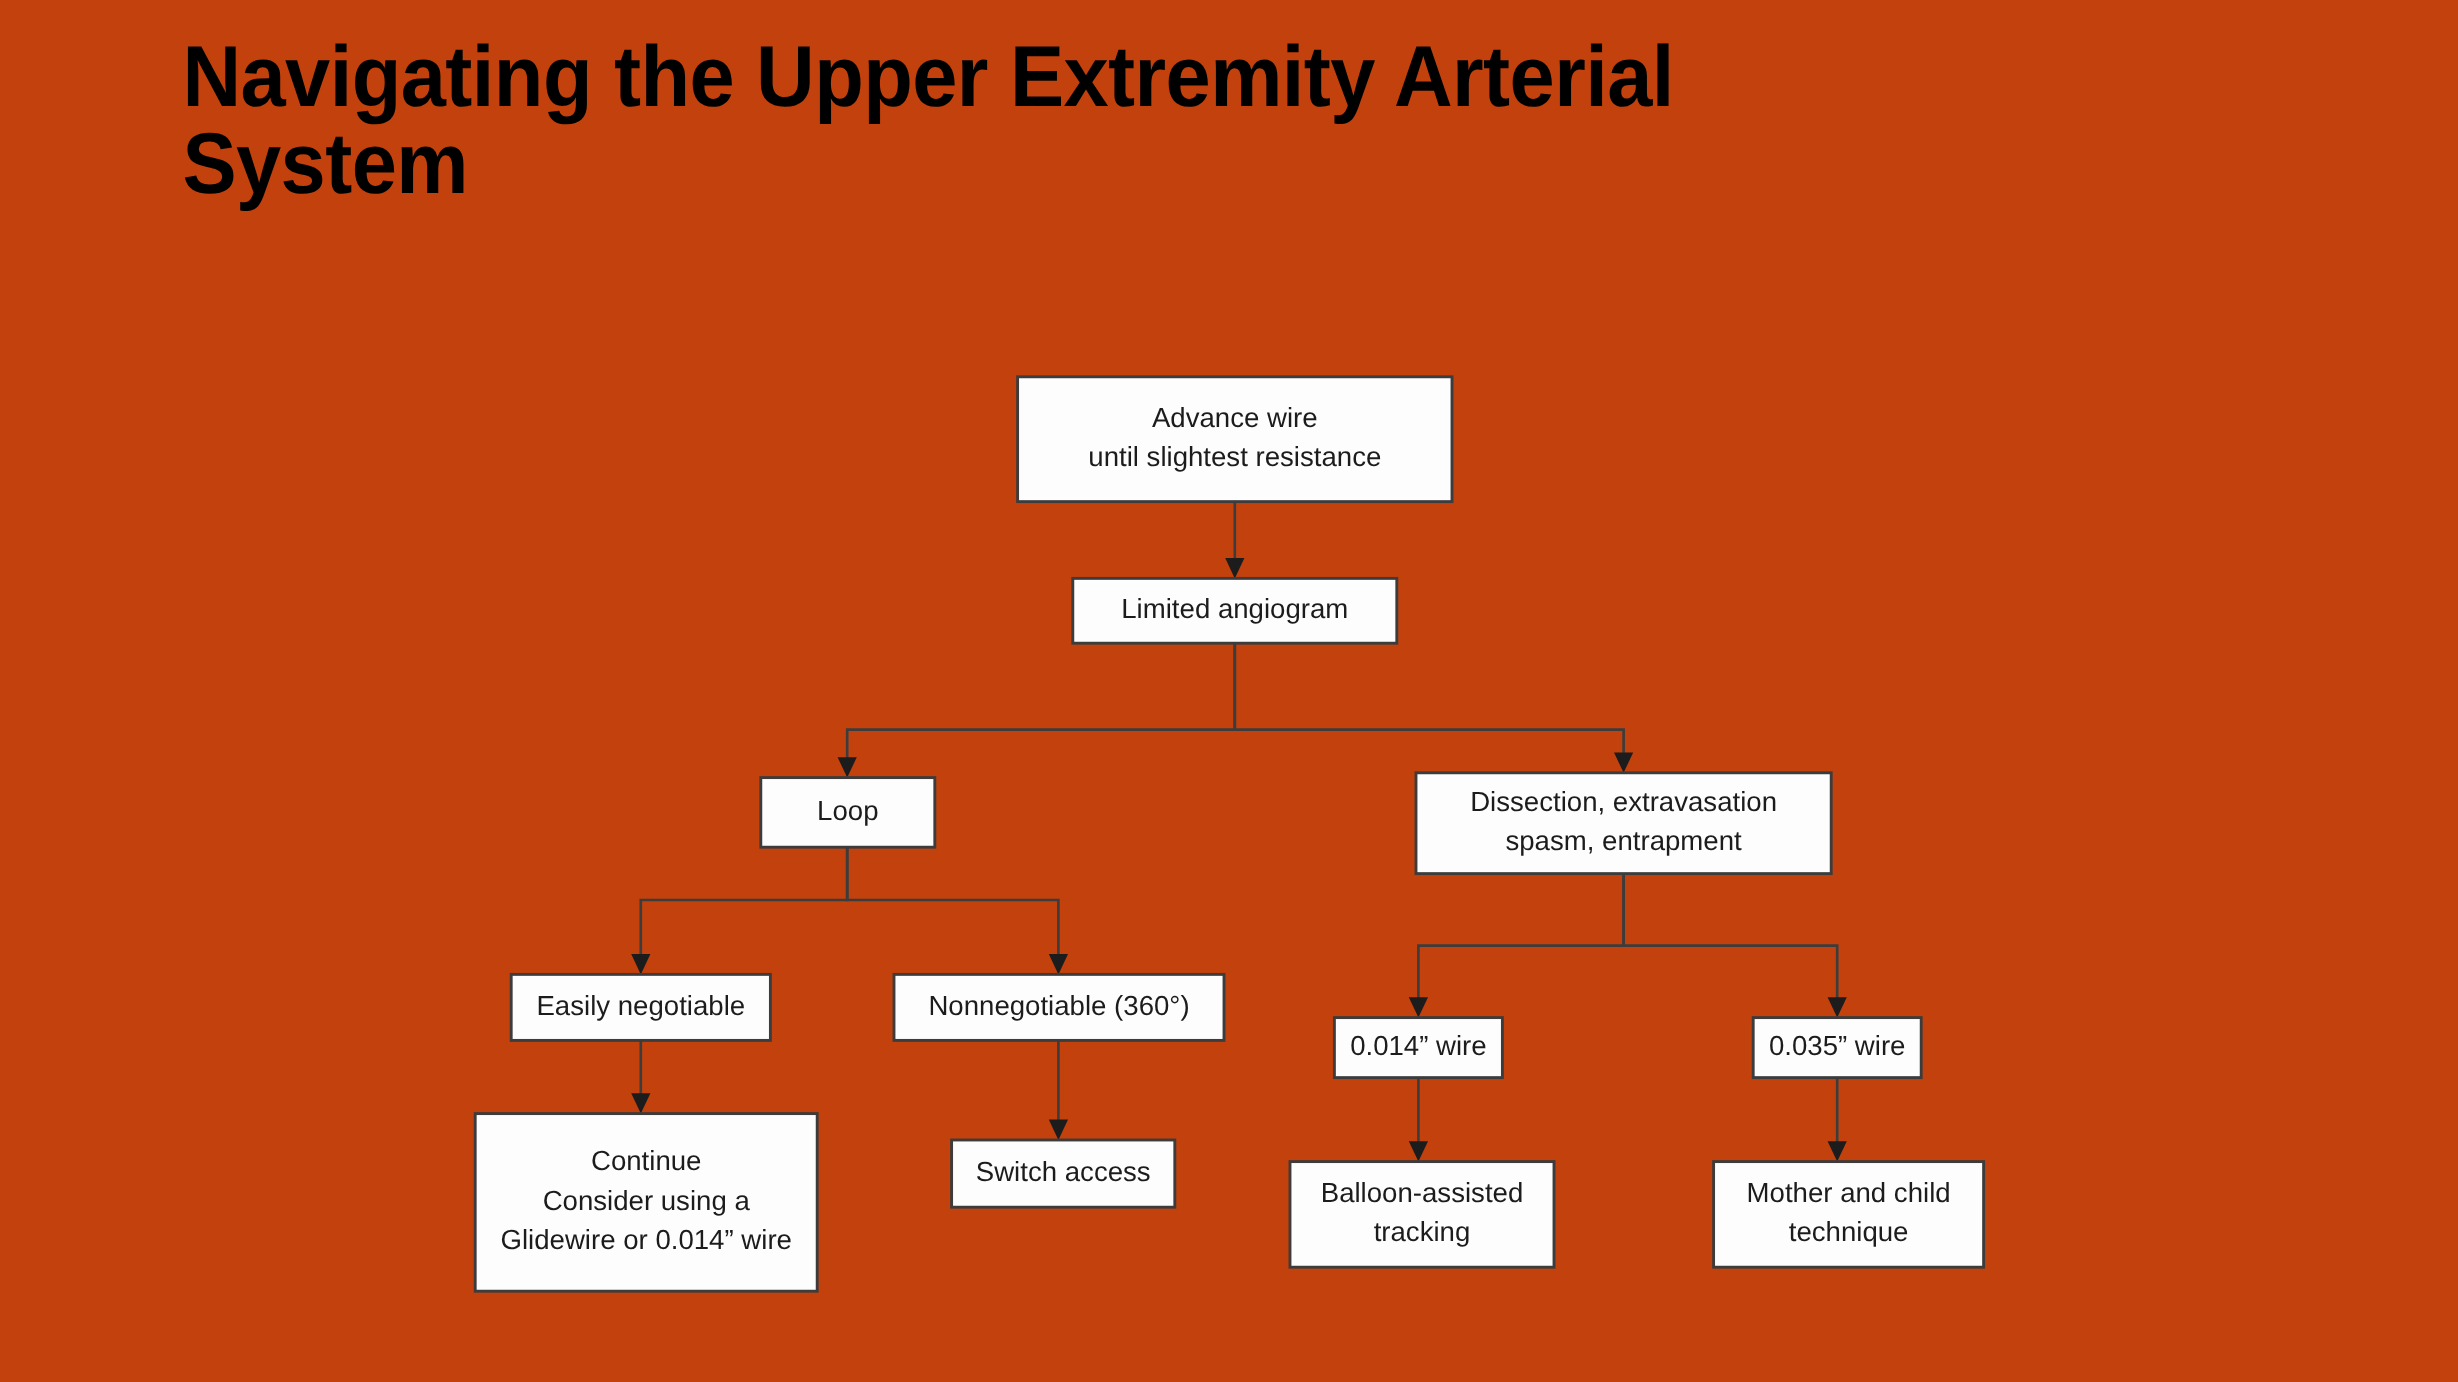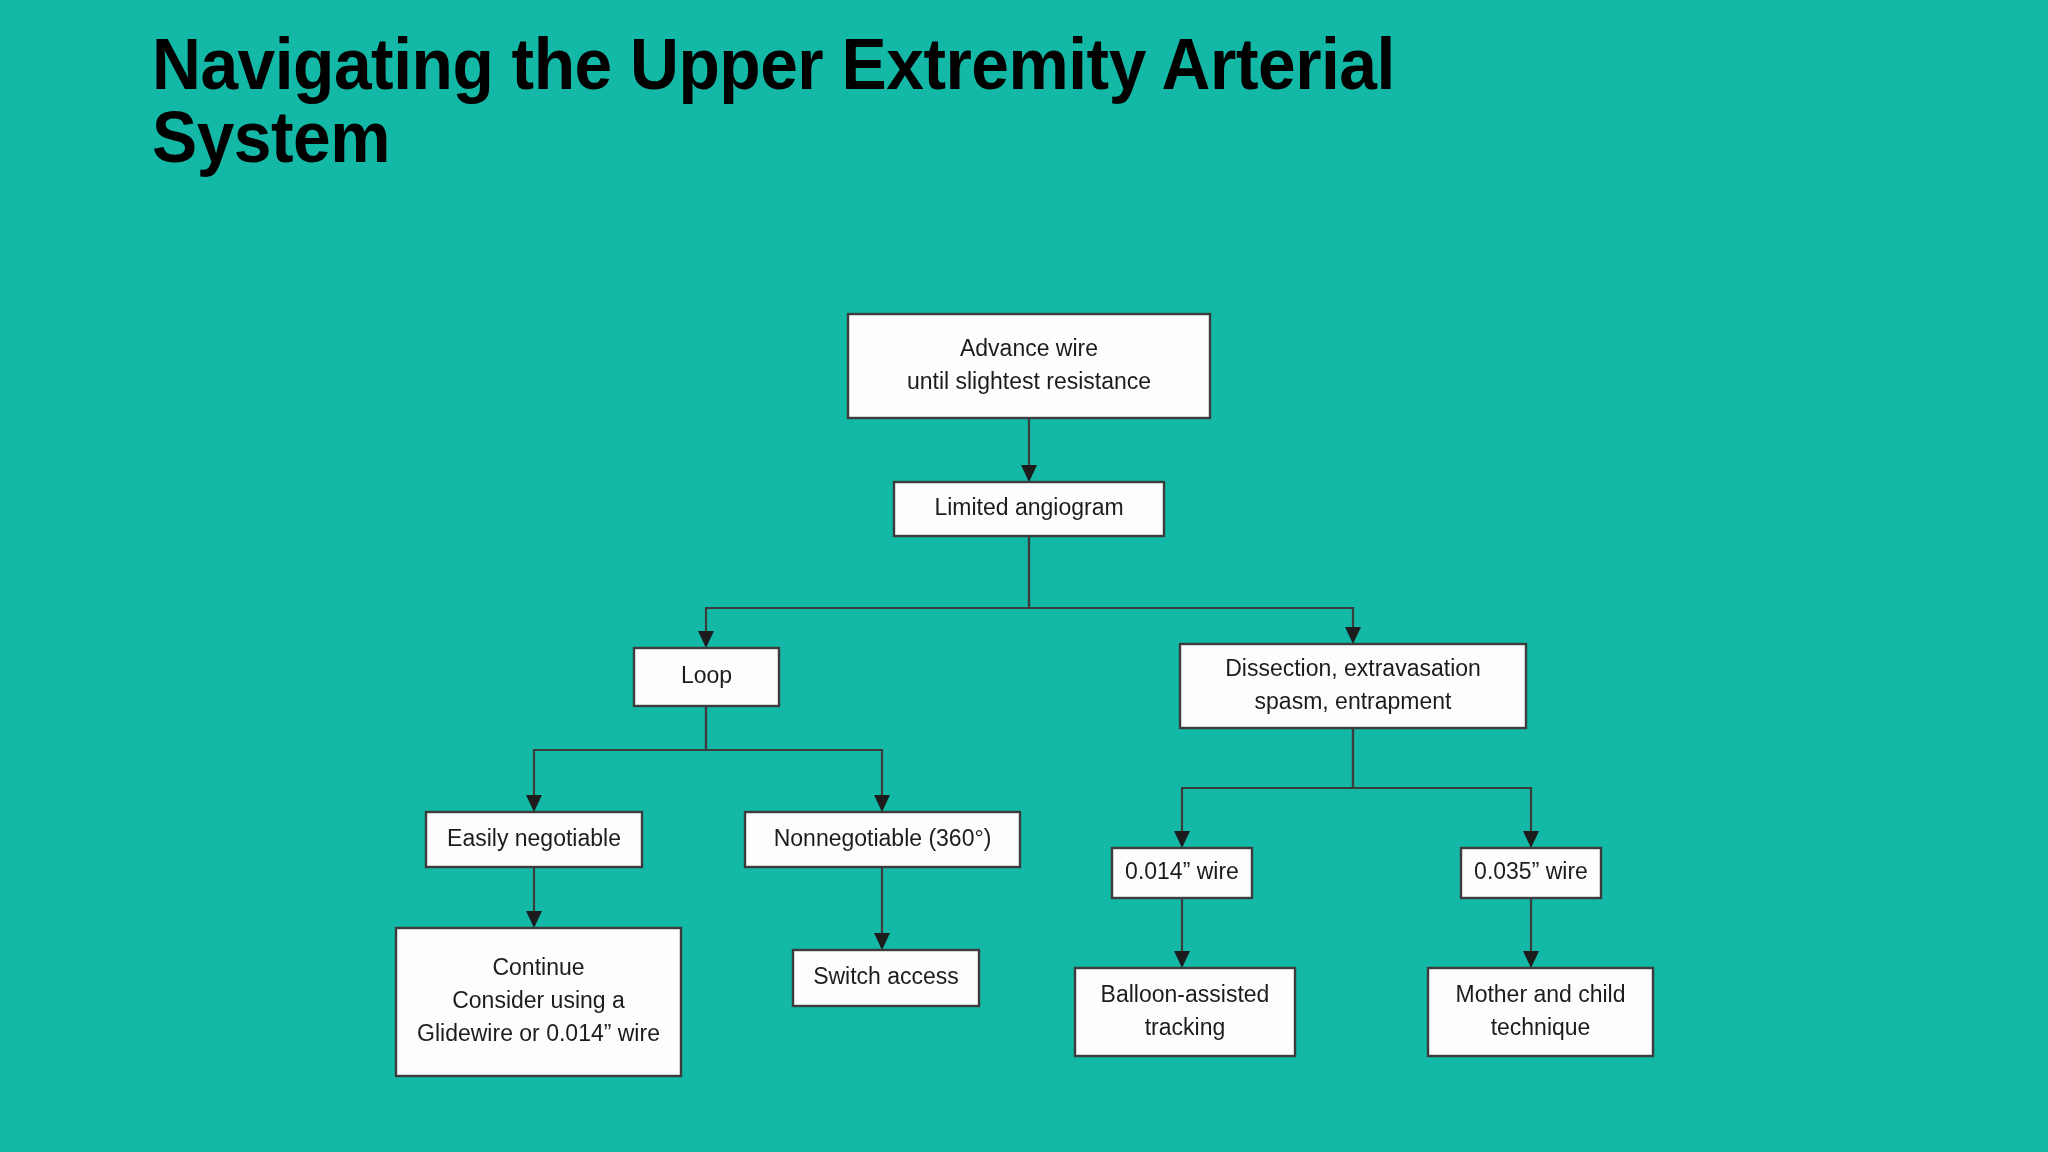--- a/index.html
+++ b/index.html
@@ -10,21 +10,21 @@
   body {
     width: 2048px;
     height: 1152px;
     font-family: "Liberation Sans", sans-serif;
     overflow: hidden;
     position: relative;
   }
   #slide {
     position: absolute;
     inset: 0;
-    background: #14b8a6;
+    background: #c2410c;
     padding-left: 24px;
   }
   #slide-title {
     position: absolute;
     left: 152px;
     top: 28px;
     width: 1680px;
     font-family: "Liberation Sans", sans-serif;
     font-weight: bold;
     font-size: 72px;

